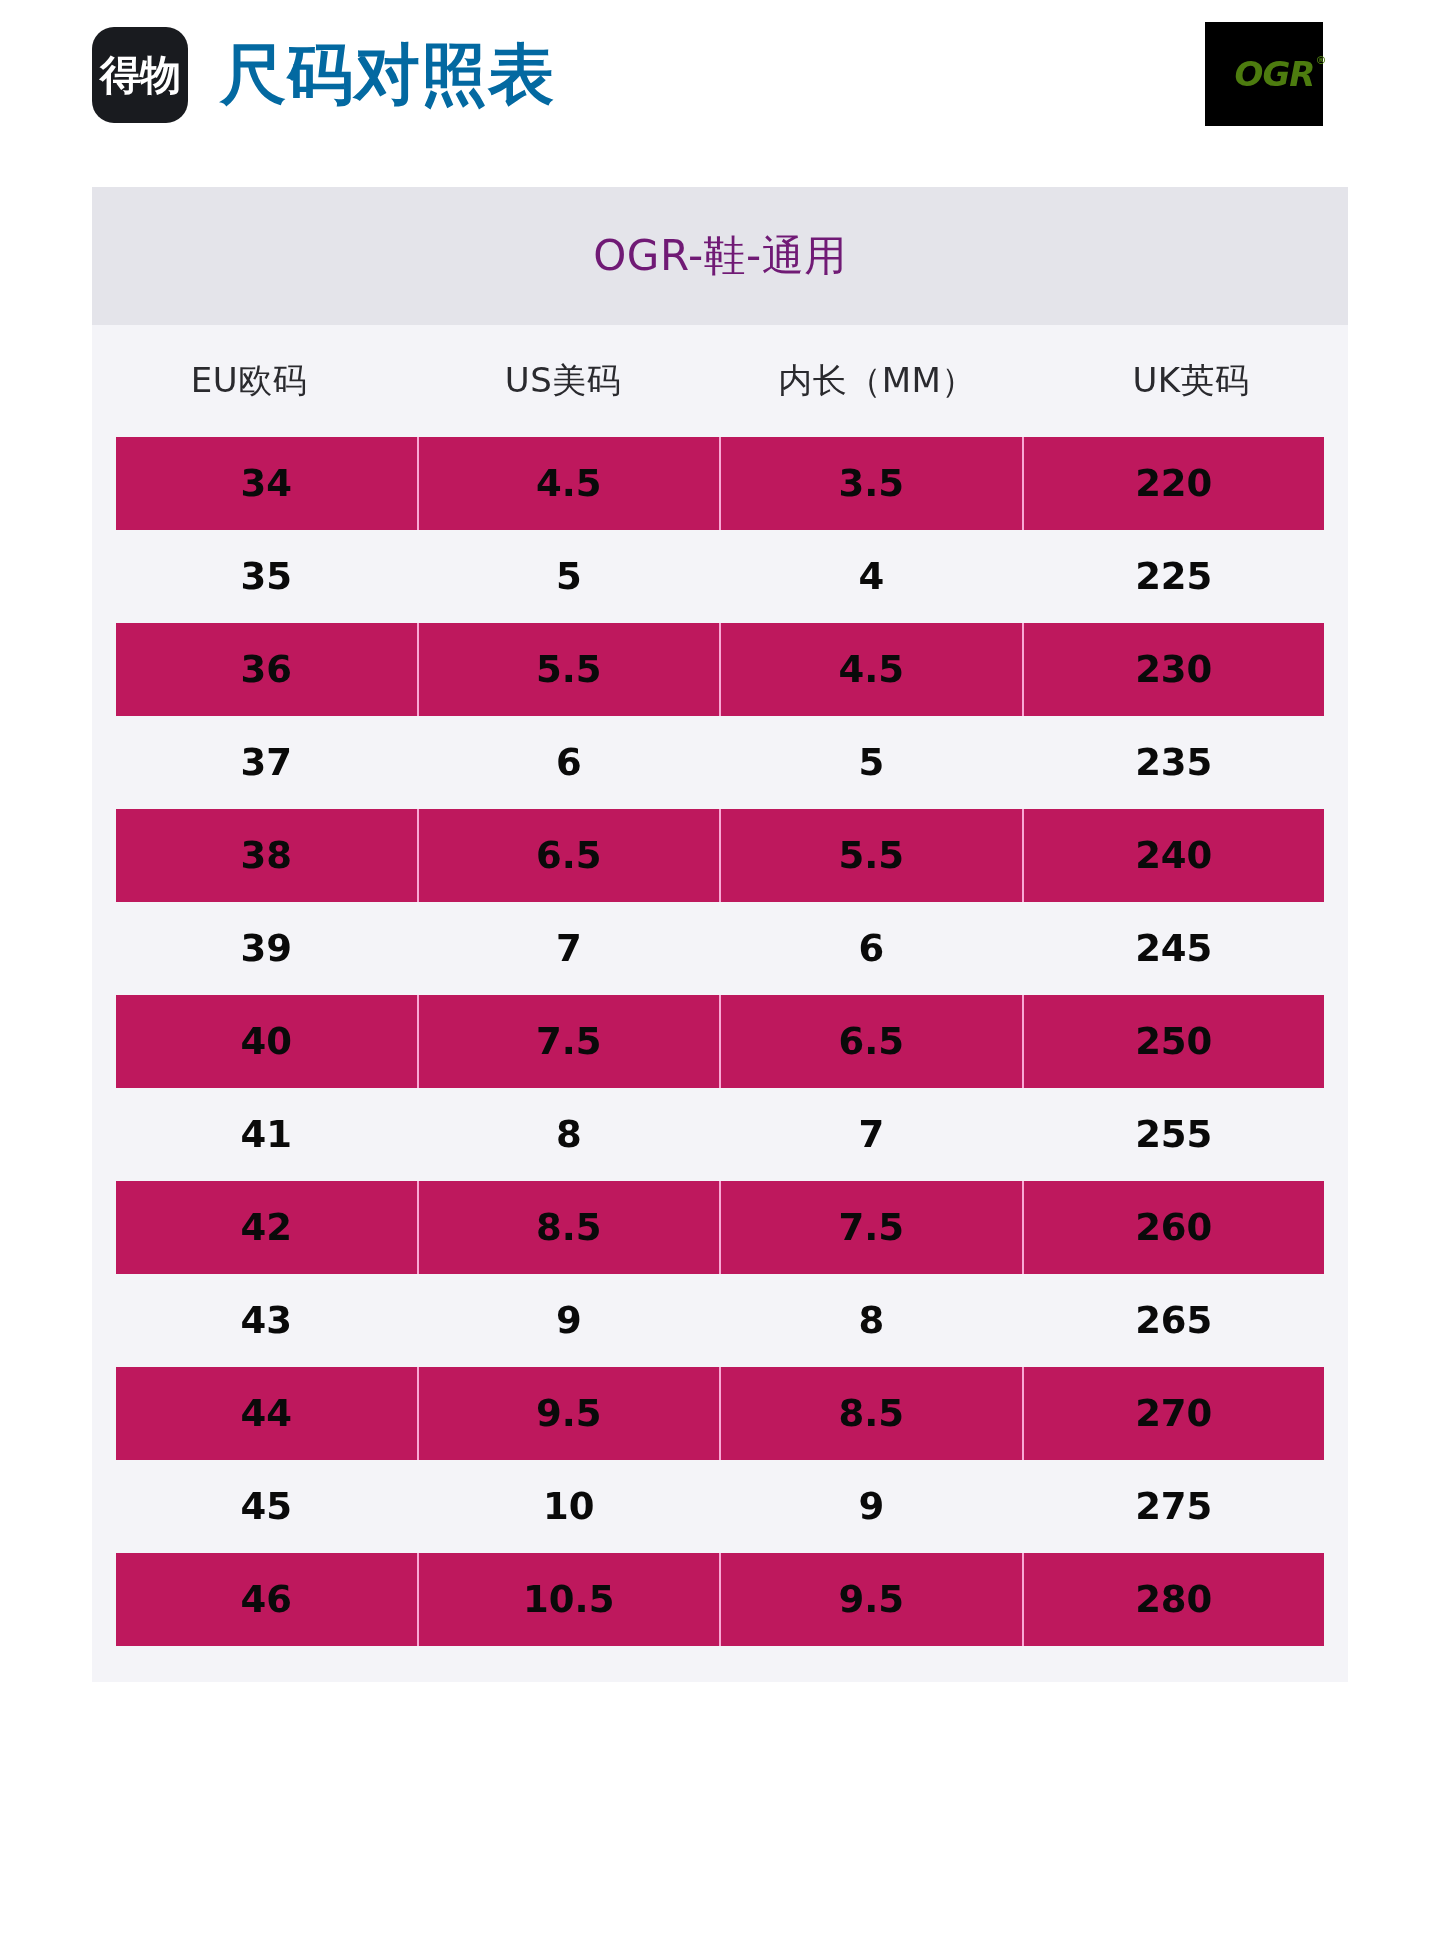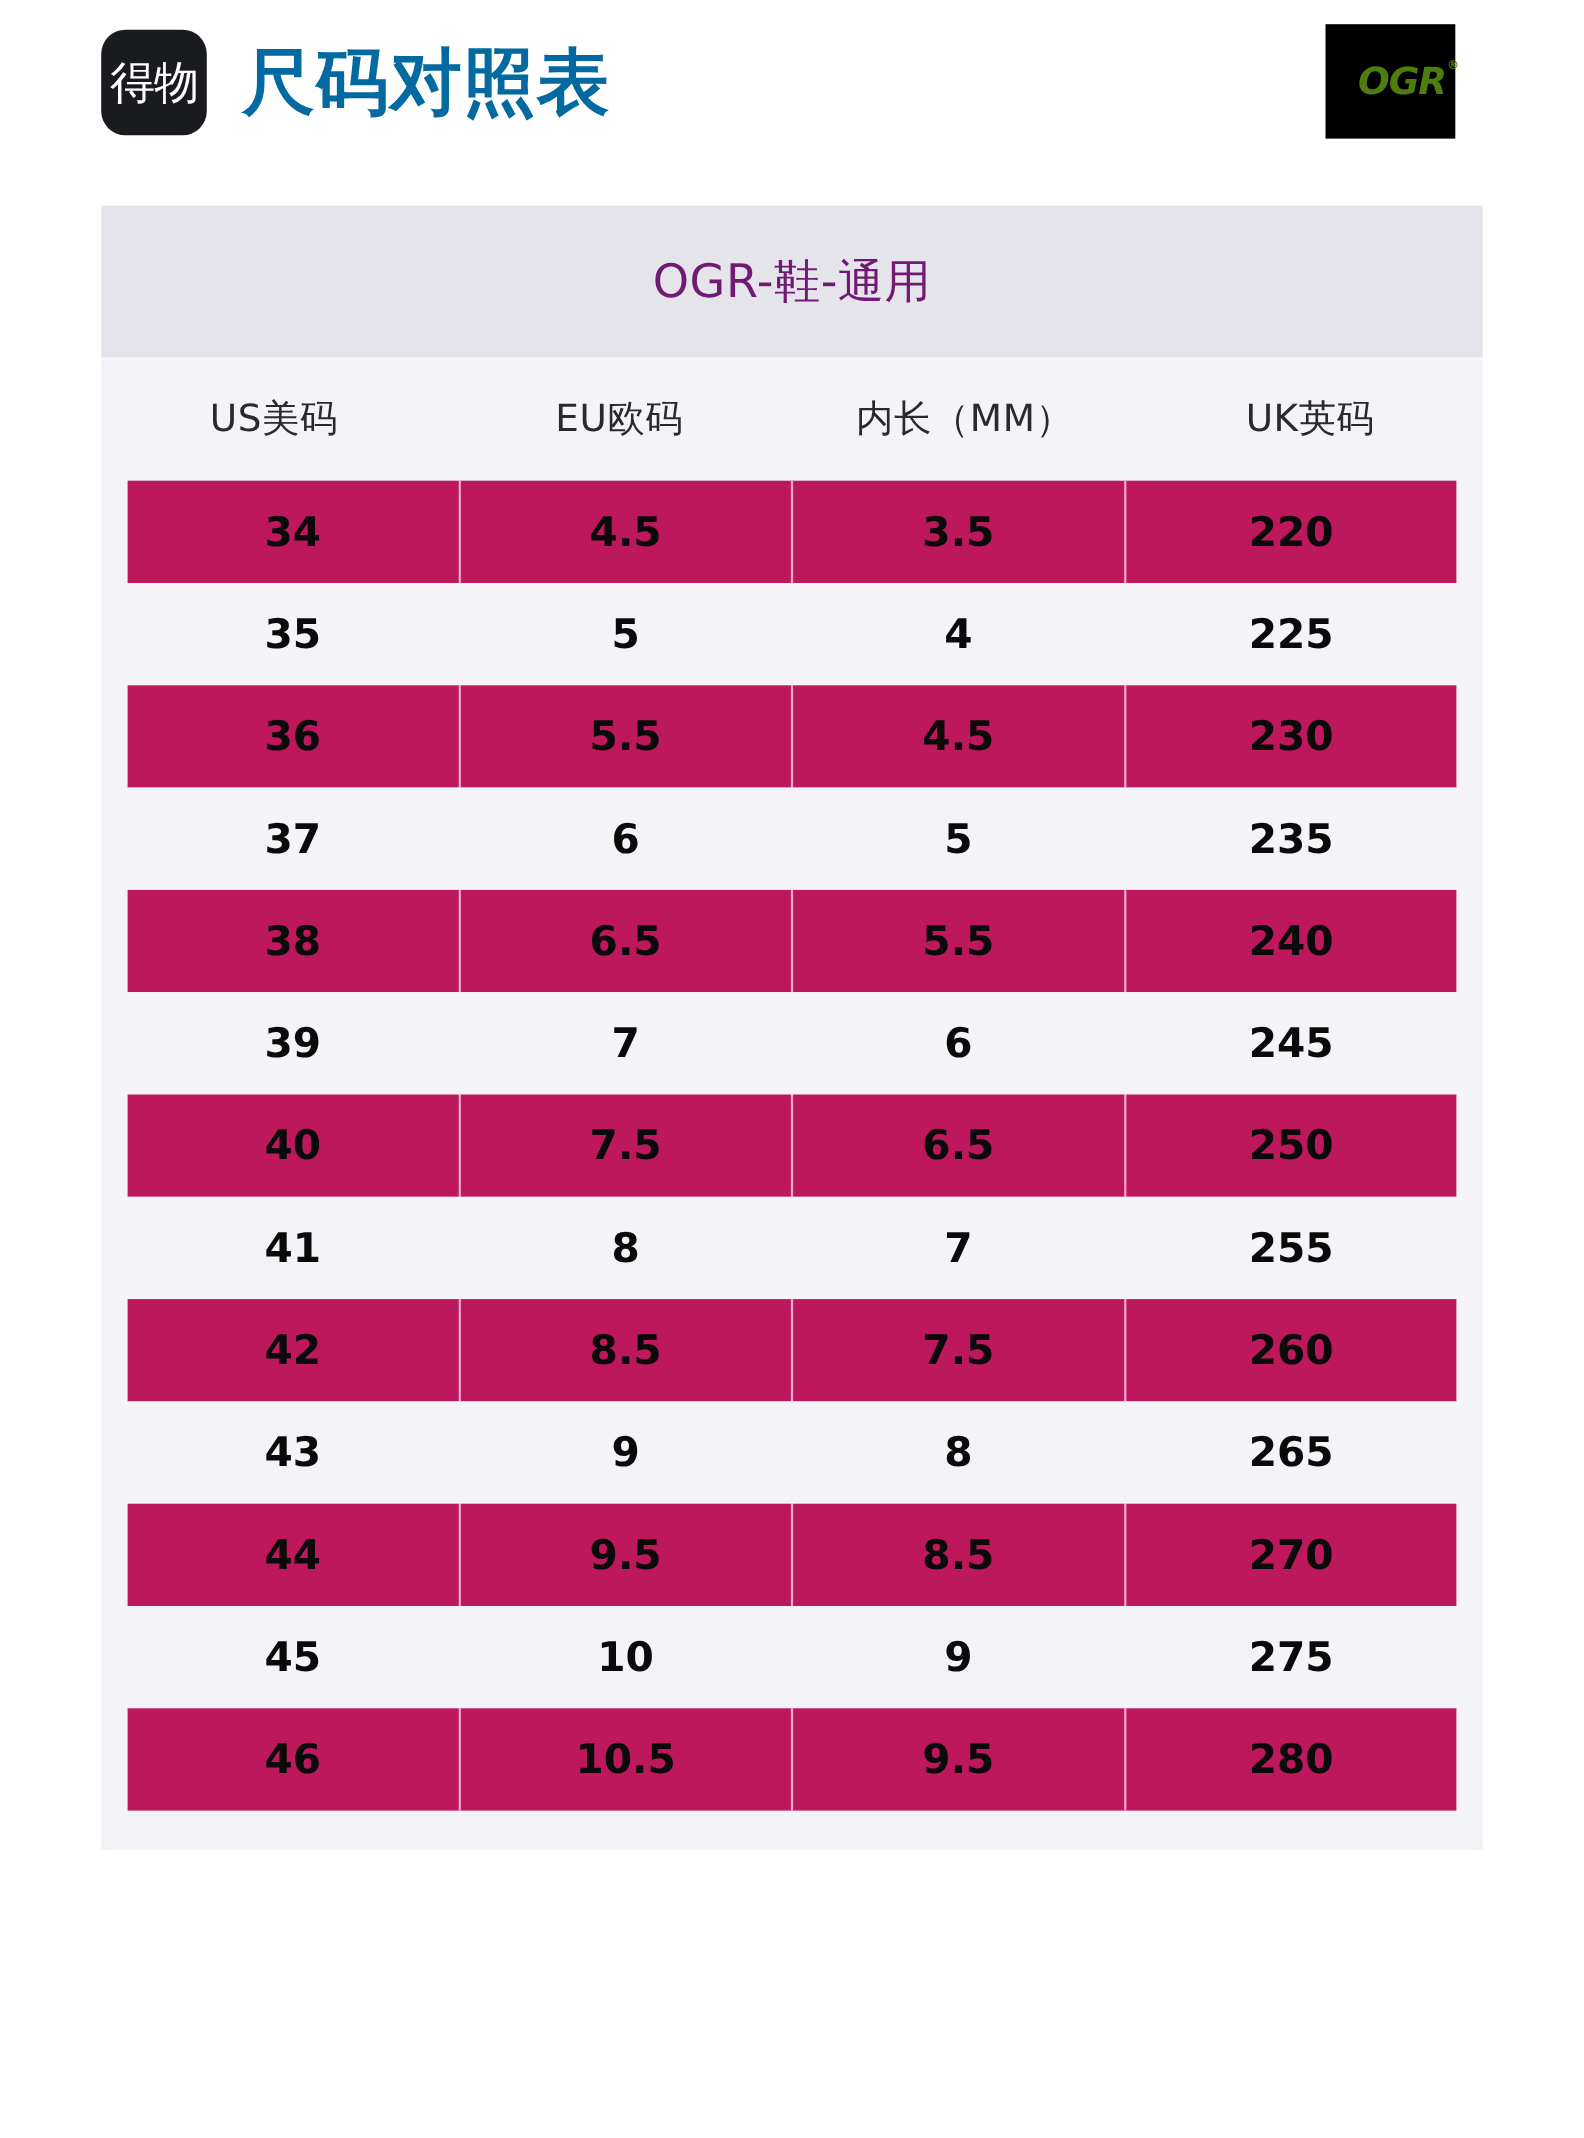--- a/index.html
+++ b/index.html
@@ -43,21 +43,21 @@
     border-radius: 22px;
     display: flex;
     align-items: center;
     justify-content: center;
     flex: none;
   }
 
   .brand-badge-text {
     color: #ffffff;
     font-size: 41px;
-    font-weight: 400;
+    font-weight: 700;
     letter-spacing: -1px;
     line-height: 1;
     font-family: "DejaVu Sans", "Liberation Sans", sans-serif;
   }
 
   .page-title {
     margin-left: 32px;
     font-size: 66px;
     font-weight: 700;
     color: #0369a1;
@@ -204,22 +204,22 @@
 
   <div class="table-card">
 
     <div class="table-title-bar">
       <div class="table-title">OGR-鞋-通用</div>
     </div>
 
     <div class="table-body">
 
       <div class="col-head-row">
+        <div class="col-head">EU欧码</div>
         <div class="col-head">US美码</div>
-        <div class="col-head">EU欧码</div>
         <div class="col-head">内长（MM）</div>
         <div class="col-head">UK英码</div>
       </div>
 
       <div class="rows-wrap">
 
         <div class="data-row row-white">
           <div class="data-cell">34</div>
           <div class="data-cell">4.5</div>
           <div class="data-cell">3.5</div>

